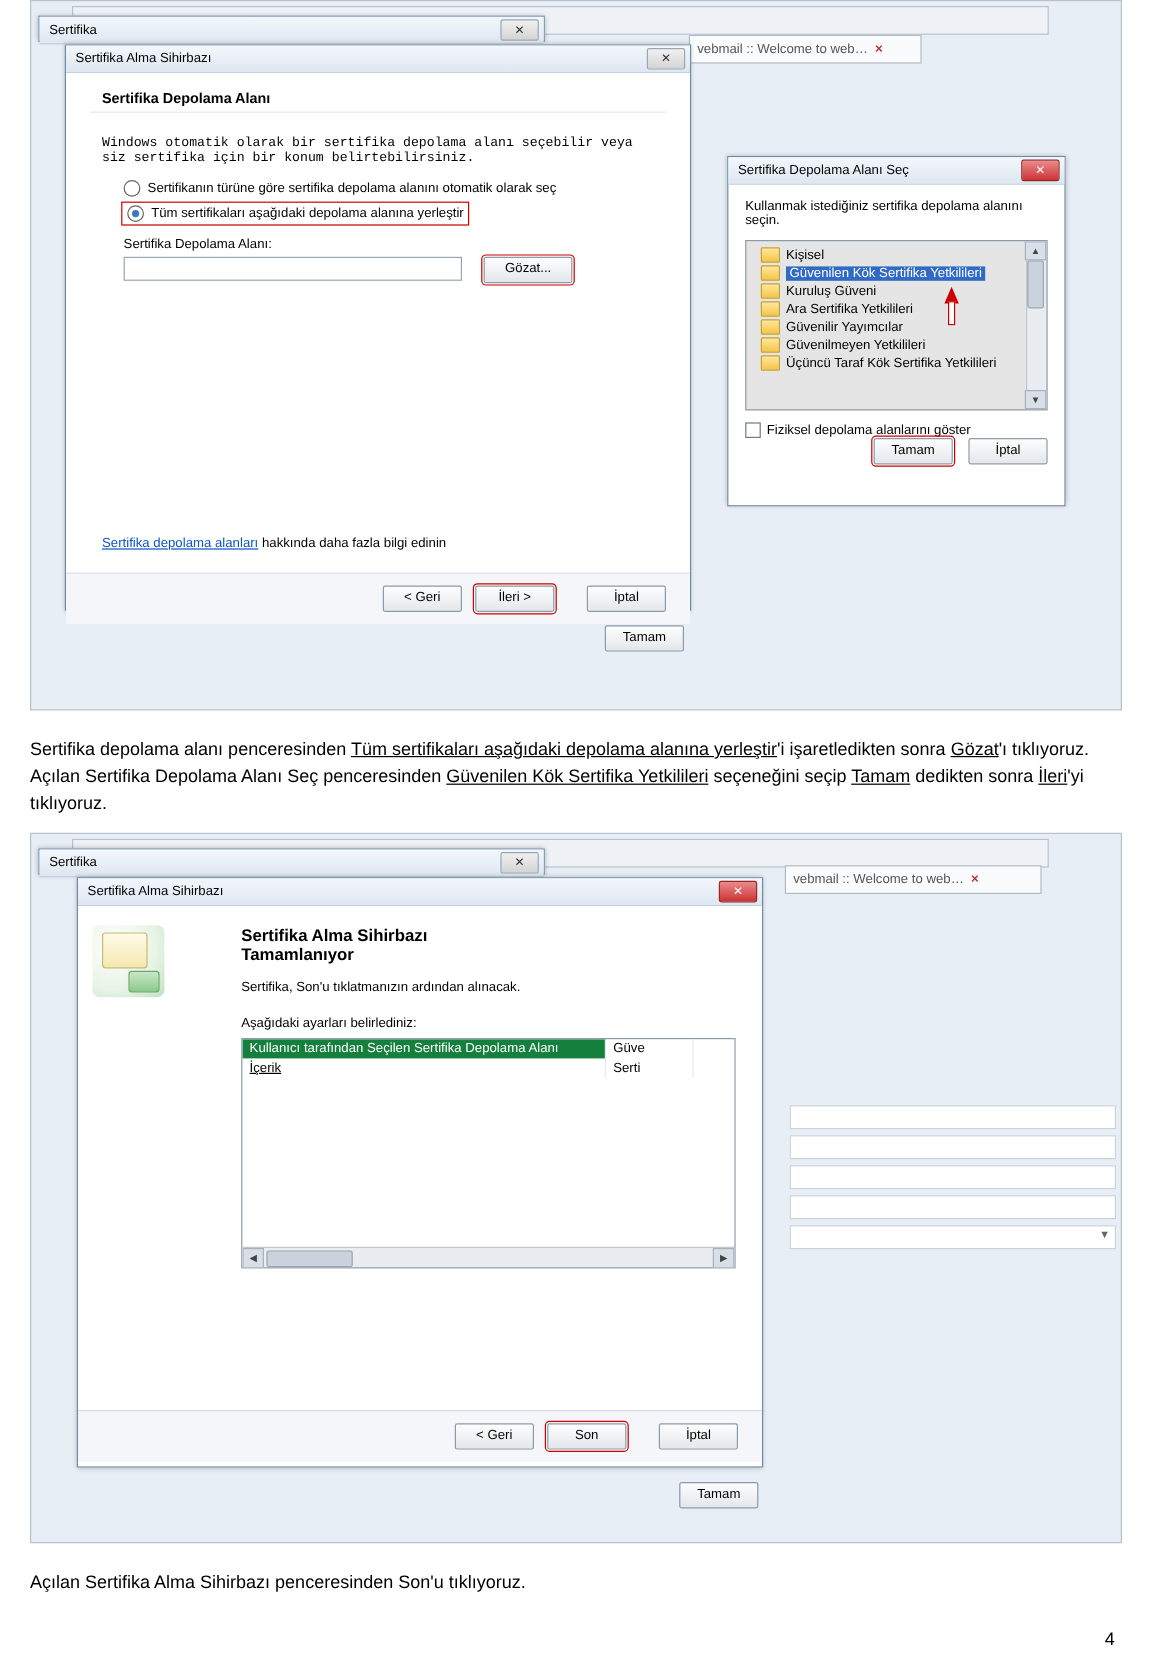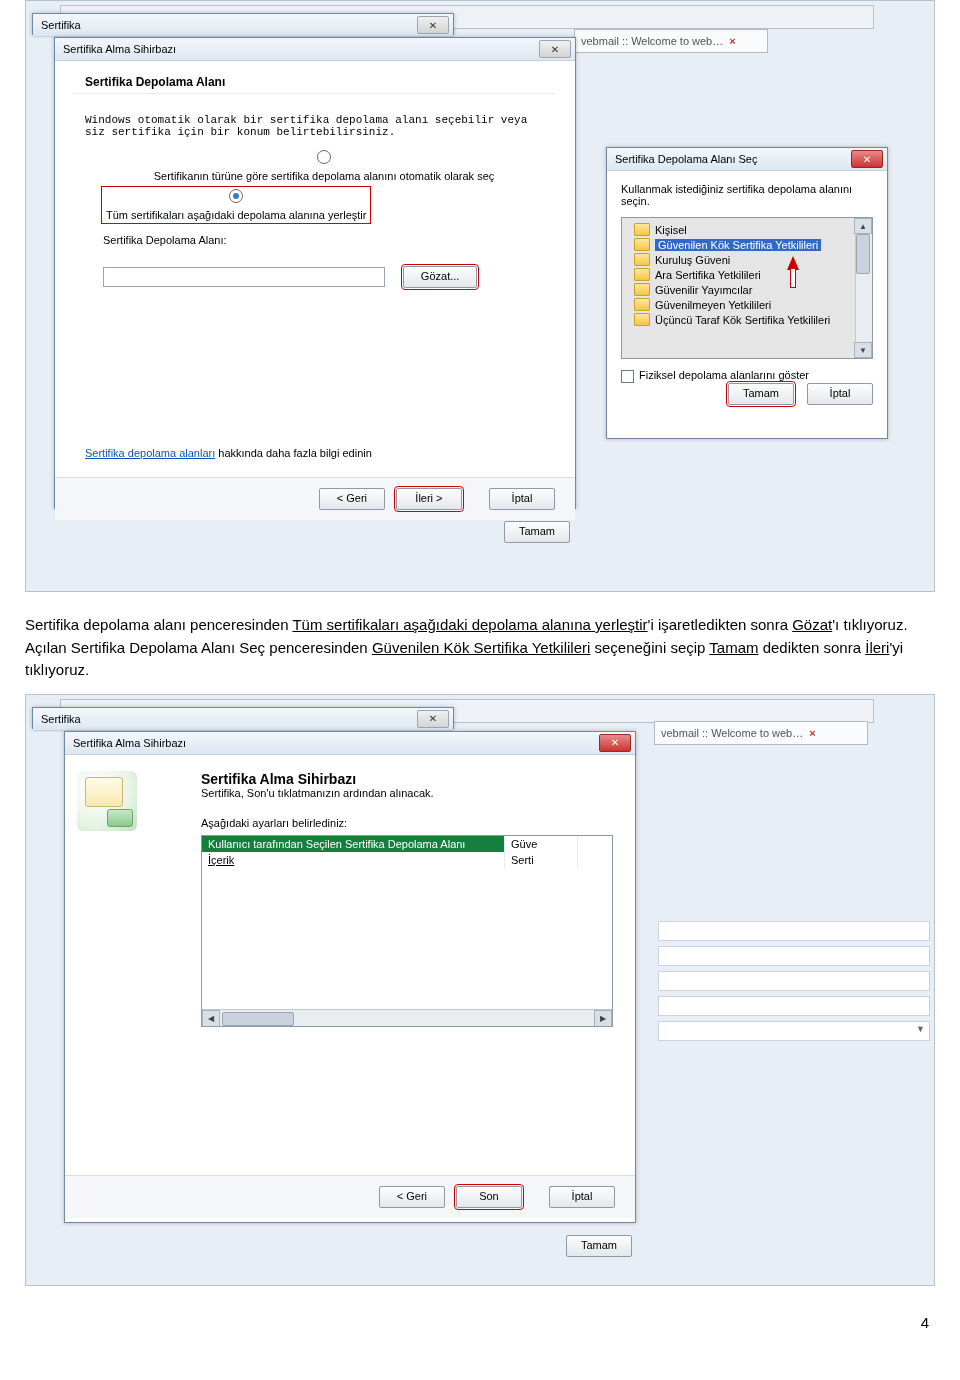--- a/index.html
+++ b/index.html
@@ -66,26 +66,26 @@
     cursor:pointer;
   }
   .wizard-body {
     padding: 14px 30px 10px 30px;
     font-size: 11px;
     color:#000;
     background:#fff;
   }
   .wizard-heading { font-weight: bold; font-size: 12px; margin-bottom:4px; }
   .wizard-sub { margin-bottom: 16px; margin-left:14px; color:#000; }
-  .radio-row { display:flex; align-items:center; gap:6px; margin:4px 0 4px 18px;flex-direction:column; }
+  .radio-row { display:flex; align-items:center; gap:6px; margin:4px 0 4px 18px; }
   .radio { width:12px;height:12px;border:1px solid #666;border-radius:50%;background:#fff;display:inline-flex;align-items:center;justify-content:center; }
   .radio.checked::after{content:"";width:6px;height:6px;border-radius:50%;background:#3a7bbf;}
   .red-box { border:1.5px solid #c00; padding:1px 2px; }
   .field-row { margin:10px 0 0 18px; }
-  .field-label { margin-bottom:20px; }
+  .field-label { margin-bottom:4px; }
   .text-input {
     display:inline-block; width:280px; height:18px;
     border:1px solid #9aa6b2; background:#fff; vertical-align:middle;
   }
   .btn {
     display:inline-block; min-width:64px; height:20px;
     background:linear-gradient(#fdfdfd,#e4e7eb);
     border:1px solid #8e9aa7; border-radius:2px;
     font-size:11px; text-align:center; line-height:18px;
     cursor:pointer;
@@ -220,21 +220,21 @@
         <span class="btn">&lt; Geri</span>
         <span class="btn btn-red-outline">İleri &gt;</span>
         <span class="btn" style="margin-left:24px;">İptal</span>
       </div>
     </div>
 
     <div style="position:absolute; left:478px; top:520px;">
       <span class="btn">Tamam</span>
     </div>
 
-    <div class="win" style="left:580px; top:146px; width:280px; height:290px;">
+    <div class="win" style="left:580px; top:129px; width:280px; height:290px;">
       <div class="titlebar">
         <span class="title">Sertifika Depolama Alanı Seç</span>
         <div class="close-btn">✕</div>
       </div>
       <div style="padding:12px 14px 10px 14px;">
         <div style="margin-bottom:10px;">Kullanmak istediğiniz sertifika depolama alanını seçin.</div>
 
         <div class="treebox">
           <div style="padding:4px 18px 4px 8px;">
             <div class="tree-item">
@@ -324,20 +324,21 @@
       <div class="titlebar">
         <span class="title">Sertifika Alma Sihirbazı</span>
         <div class="close-btn">✕</div>
       </div>
       <div style="display:flex; height:420px; background:#fff;">
         <div style="width:110px; padding:16px 12px;">
           <div class="wizard-icon"></div>
         </div>
         <div style="flex:1; padding:16px 22px 10px 2px;">
           <div style="font-weight:bold; font-size:14px;">Sertifika Alma Sihirbazı</div>
+          <div style="font-weight:bold; font-size:14px; margin-bottom:14px;">Tamamlanıyor</div>
           <div style="margin-bottom:18px;">Sertifika, Son'u tıklatmanızın ardından alınacak.</div>
           <div style="margin-bottom:6px;">Aşağıdaki ayarları belirlediniz:</div>
 
           <div class="listbox">
             <div class="list-row">
               <div class="list-cell list-sel" style="width:290px;">Kullanıcı tarafından Seçilen Sertifika Depolama Alanı</div>
               <div class="list-cell" style="width:60px;">Güve</div>
             </div>
             <div class="list-row">
               <div class="list-cell" style="width:290px;text-decoration:underline;">İçerik</div>
@@ -356,15 +357,16 @@
         <span class="btn btn-red-outline">Son</span>
         <span class="btn" style="margin-left:24px;">İptal</span>
       </div>
     </div>
 
     <div style="position:absolute; left:540px; top:540px;">
       <span class="btn">Tamam</span>
     </div>
   </div>
 
+  <div class="doc-text">Açılan Sertifika Alma Sihirbazı penceresinden Son'u tıklıyoruz.</div>
 
   <div class="pagenum">4</div>
 </div>
 
 </body></html>

